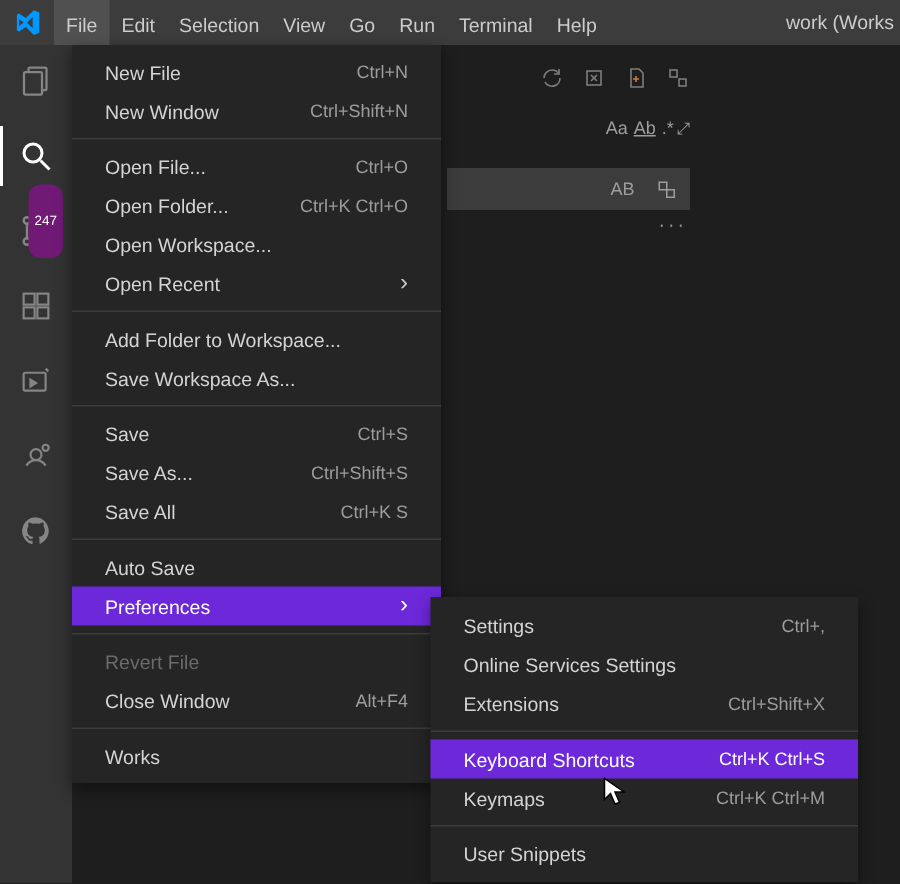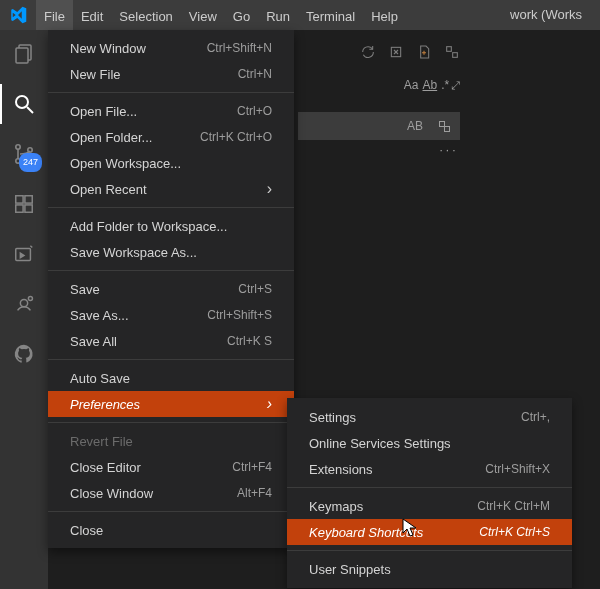--- a/index.html
+++ b/index.html
@@ -2,39 +2,39 @@
 <html><head>
 <meta charset="utf-8">
 <style>
   * { margin: 0; padding: 0; box-sizing: border-box; font-family: "Segoe UI", Arial, sans-serif; }
   body { background: #1e1e1e; width: 600px; height: 589px; overflow: hidden; color: #ccc; font-size: 13px; }
   .titlebar { height: 30px; background: #3c3c3c; display: flex; align-items: center; }
   .logo { width: 36px; height: 30px; display: flex; align-items: center; justify-content: center; }
   .menubar { display: flex; height: 30px; align-items: stretch; }
   .menubar-item { padding: 16px 8px; display: flex; align-items: center; color: #ccc; cursor: default; }
   .menubar-item.active { background: #505050; }
-  .title-center { flex: 1; text-align: right; padding-right: 18px; color: #ccc; line-height: 30px; white-space: nowrap; overflow: hidden; }
+  .title-center { flex: 1; text-align: right; padding-right: 4px; color: #ccc; line-height: 30px; white-space: nowrap; overflow: hidden; }
   .main { display: flex; height: calc(100% - 30px); }
   .activitybar { width: 48px; background: #333333; display: flex; flex-direction: column; align-items: center; padding-top: 8px; gap: 18px; }
   .act-icon { width: 48px; height: 32px; display: flex; align-items: center; justify-content: center; color: #858585; position: relative; }
   .act-icon.active { color: #fff; }
   .act-icon.active::before { content: ""; position: absolute; left: 0; top: -4px; bottom: -4px; width: 2px; background: #fff; }
-  .badge { position: absolute; bottom: -2px; right: 6px; background: #3b82f6; color: #fff; font-size: 9px; border-radius: 8px; padding: 4px 4px; line-height: 1.2; text-align: center; }
+  .badge { position: absolute; bottom: -2px; right: 6px; background: #701a75; color: #fff; font-size: 9px; border-radius: 8px; padding: 19px 4px; line-height: 1.2; text-align: center; }
   .content { flex: 1; background: #1e1e1e; position: relative; }
   .editor-tool-row { position: absolute; top: 14px; right: 140px; display: flex; gap: 12px; color: #7d7d7d; }
   .editor-tool-row2 { position: absolute; top: 48px; right: 140px; display: flex; color: #9d9d9d; align-items: center; font-size: 12px; }
   .aa { border-bottom: 1px solid transparent; padding: 0 2px; }
   .underline { text-decoration: underline; }
   .expand-icon { font-size: 11px; }
   .find-row { position: absolute; top: 82px; left: 250px; right: 140px; height: 28px; background: #3c3c3c; display: flex; align-items: center; justify-content: flex-end; padding-right: 8px; gap: 14px; color: #9d9d9d; font-size: 12px; }
   .dots { position: absolute; top: 112px; right: 142px; color: #9d9d9d; letter-spacing: 2px; }
   .dropdown { position: absolute; left: 48px; top: 30px; width: 246px; background: #252526; box-shadow: 0 4px 10px rgba(0,0,0,0.45); padding: 5px 0; }
   .menu-item { display: flex; align-items: center; justify-content: space-between; padding: 0 22px; height: 26px; color: #d4d4d4; cursor: default; white-space: nowrap; }
   .menu-item.disabled { color: #6b6b6b; }
-  .menu-item.highlight { background: #c2410c; color: #fff; font-style: italic; }
+  .menu-item.highlight { background: #6d28d9; color: #fff; }
   .menu-item .shortcut { color: #9d9d9d; font-size: 12px; }
   .menu-item.highlight .shortcut { color: #fff; }
   .menu-sep { height: 1px; background: #3c3c3c; margin: 5px 0; }
   .chevron { font-size: 13px; color: #ccc; }
   .menu-item.highlight .chevron { color: #fff; }
   .submenu { position: absolute; left: 287px; top: 398px; width: 285px; background: #252526; box-shadow: 0 4px 10px rgba(0,0,0,0.45); padding: 6px 0; }
   .cursor { position: absolute; left: 401px; top: 517px; z-index: 999; pointer-events:none; }
   svg { display: block; }
 </style>
 </head>
@@ -153,26 +153,26 @@
             <rect x="12" y="12" width="8" height="8"></rect>
           </svg>
         </span>
     </div>
     <div class="dots">···</div>
   </div>
 </div>
 
 <div class="dropdown" id="file-menu" style="top: 30px;">
     <div class="menu-item">
+      <span>New File</span>
+      <span class="shortcut">Ctrl+N</span>
+    </div>
+    <div class="menu-item">
       <span>New Window</span>
       <span class="shortcut">Ctrl+Shift+N</span>
-    </div>
-    <div class="menu-item">
-      <span>New File</span>
-      <span class="shortcut">Ctrl+N</span>
     </div>
     <div class="menu-sep"></div>
     <div class="menu-item">
       <span>Open File...</span>
       <span class="shortcut">Ctrl+O</span>
     </div>
     <div class="menu-item">
       <span>Open Folder...</span>
       <span class="shortcut">Ctrl+K Ctrl+O</span>
     </div>
@@ -214,54 +214,50 @@
     <div class="menu-item highlight">
       <span>Preferences</span>
       <span class="chevron" style="font-size: 16px;">›</span>
     </div>
     <div class="menu-sep"></div>
     <div class="menu-item disabled">
       <span>Revert File</span>
       <span class="shortcut"></span>
     </div>
     <div class="menu-item">
-      <span>Close Editor</span>
-      <span class="shortcut">Ctrl+F4</span>
-    </div>
-    <div class="menu-item">
       <span>Close Window</span>
       <span class="shortcut">Alt+F4</span>
     </div>
     <div class="menu-sep"></div>
     <div class="menu-item">
-      <span>Close</span>
+      <span>Works</span>
       <span class="shortcut"></span>
     </div>
   </div>
 <div class="submenu" id="pref-submenu">
     <div class="menu-item">
       <span>Settings</span>
       <span class="shortcut">Ctrl+,</span>
     </div>
     <div class="menu-item">
       <span>Online Services Settings</span>
       <span class="shortcut"></span>
     </div>
     <div class="menu-item">
       <span>Extensions</span>
       <span class="shortcut">Ctrl+Shift+X</span>
     </div>
     <div class="menu-sep"></div>
-    <div class="menu-item">
-      <span>Keymaps</span>
-      <span class="shortcut">Ctrl+K Ctrl+M</span>
-    </div>
     <div class="menu-item highlight">
       <span>Keyboard Shortcuts</span>
       <span class="shortcut">Ctrl+K Ctrl+S</span>
+    </div>
+    <div class="menu-item">
+      <span>Keymaps</span>
+      <span class="shortcut">Ctrl+K Ctrl+M</span>
     </div>
     <div class="menu-sep"></div>
     <div class="menu-item">
       <span>User Snippets</span>
       <span class="shortcut"></span>
     </div>
   </div>
 
 <div class="cursor">
   <svg width="20" height="22" viewBox="0 0 20 20">

